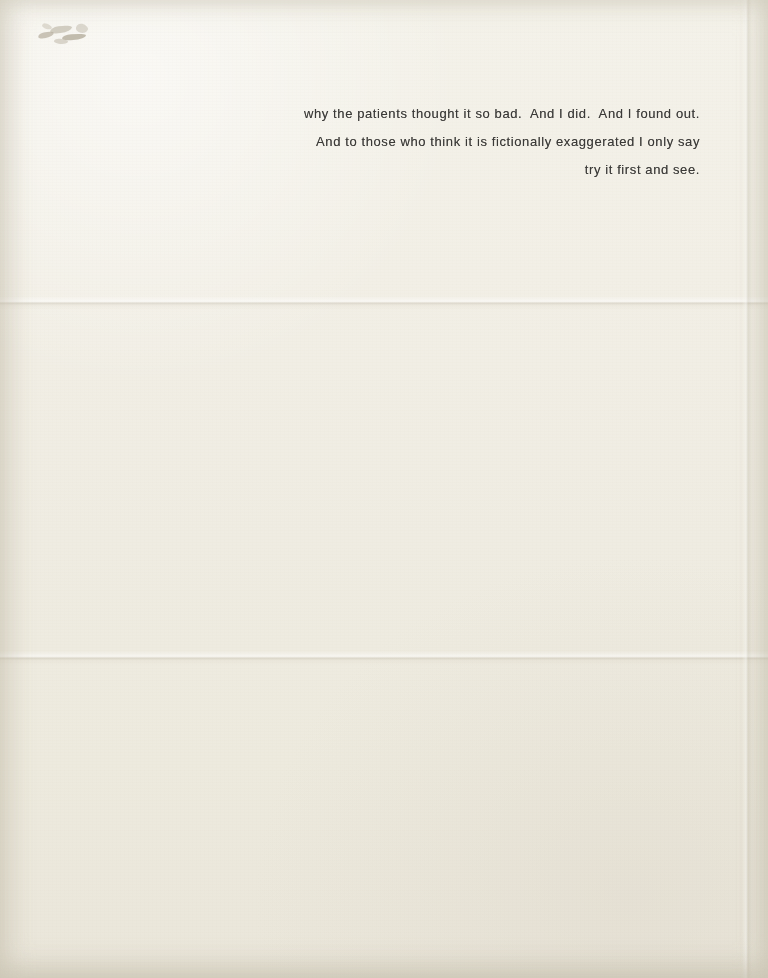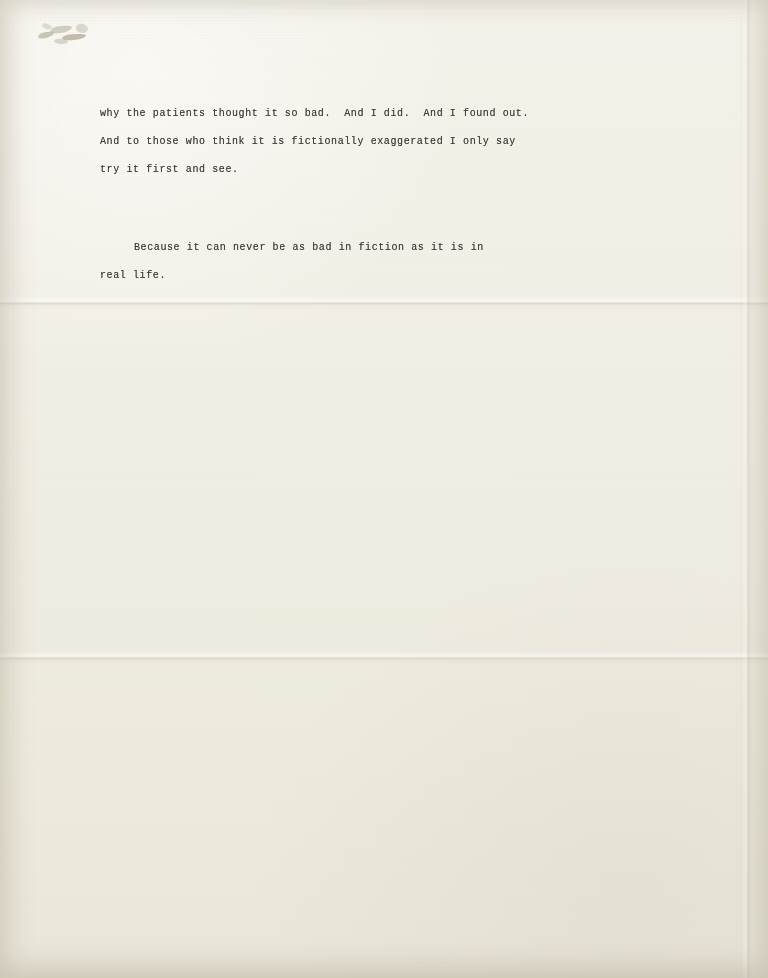--- a/index.html
+++ b/index.html
@@ -106,26 +106,27 @@
   
   #typescript {
     position: absolute;
     left: 100px;
     top: 100px;
     width: 600px;
   }
   .para {
     margin: 0 0 0 0;
     color: #3b3a38;
-    font-family: Liberation Mono, monospace;
-    font-size: 10px;
+    font-family: Liberation Sans, sans-serif;
+    font-size: 13px;
     line-height: 28px;
     letter-spacing: 0.6px;
     white-space: pre-wrap;
     text-shadow: 0 0 0.6px rgba(60,58,54,0.55);
+    text-align: right;
   }
   #para-2 { margin-top: 50px; }
   .indent { display: inline-block; width: 3.4em; }
 </style>
 </head>
 <body>
 
 <div id="page">
 
   <div id="grain"></div>
@@ -142,19 +143,17 @@
     <span class="blot b5"></span>
     <span class="blot b6"></span>
   </div>
 
   <div id="typescript">
 
     <p class="para" id="para-1"><span>why the patients thought it so bad.  And I did.  And I found out.</span>
 <span class="faded">And to those who think it is fictionally exaggerated I only say</span>
 <span class="faded">try it first and see.</span></p>
 
-    <p class="para" id="para-2"><span class="indent"></span><span>Because it can never be as bad in fiction as it is in</span>
-<span class="faded">real life.</span></p>
 
   </div>
 
   <div id="edges"></div>
 </div>
 
 </body></html>

